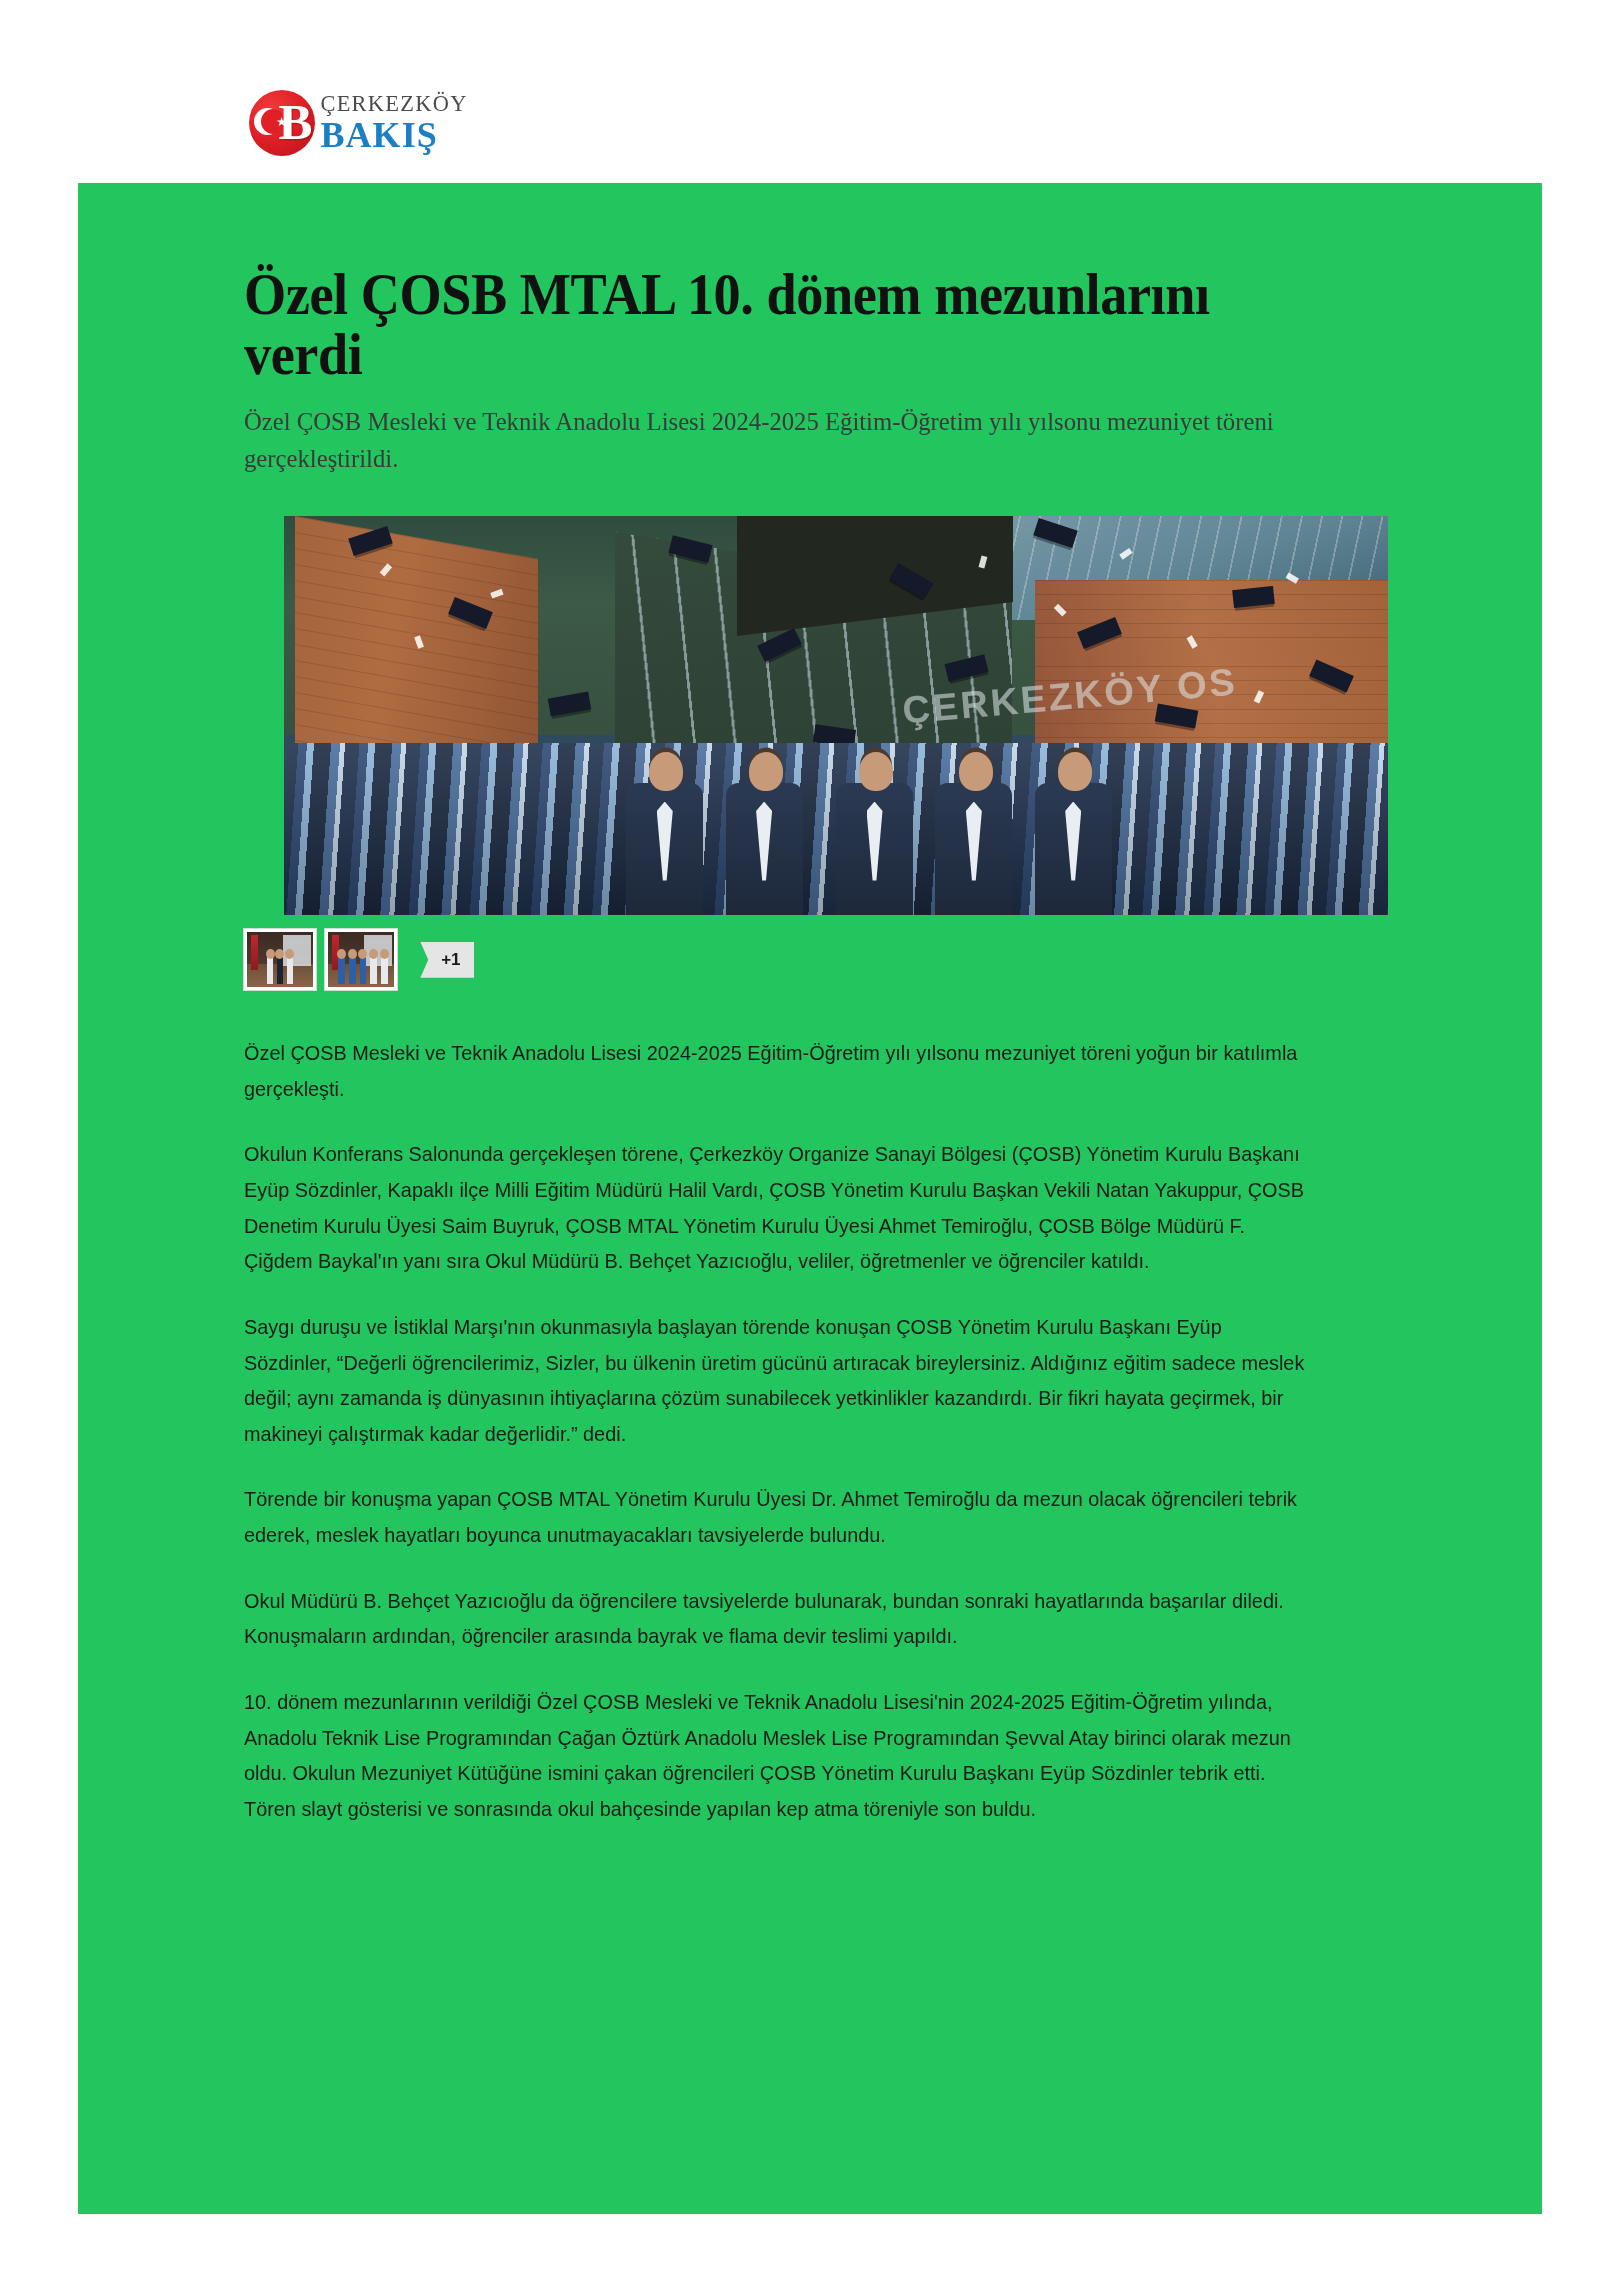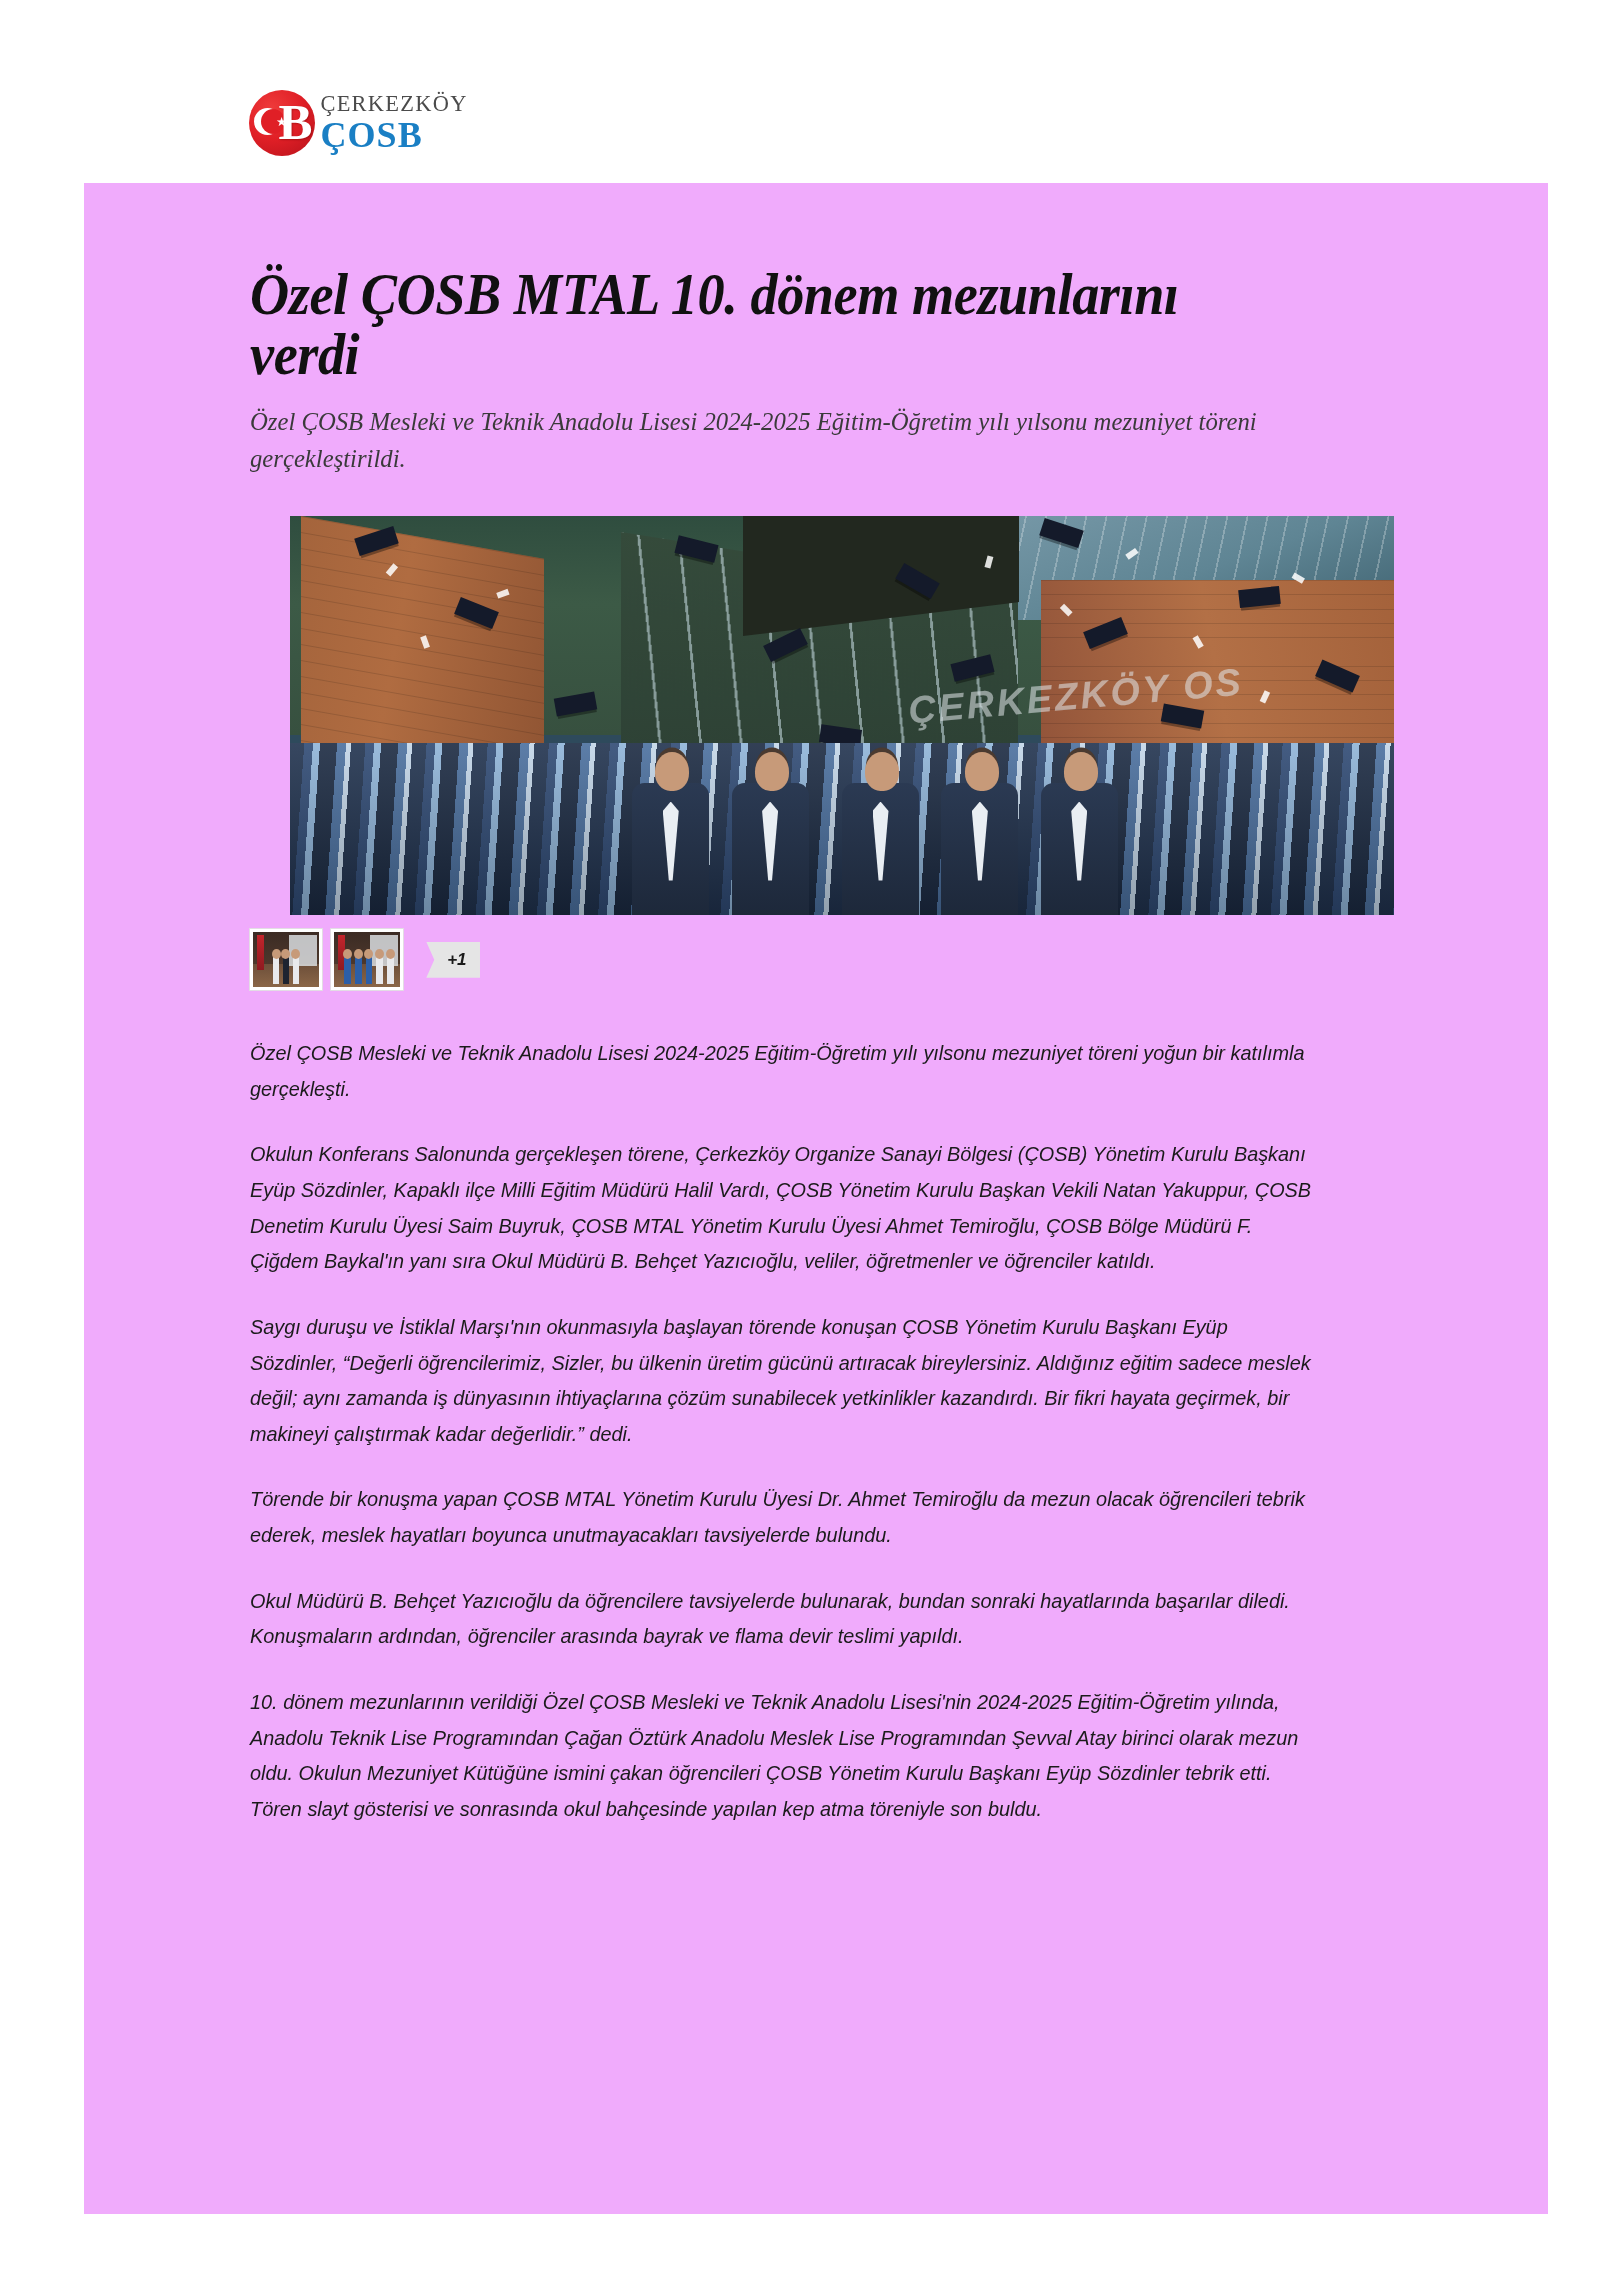--- a/index.html
+++ b/index.html
@@ -101,27 +101,26 @@
     font-weight: bold;
     font-size: 36px;
     letter-spacing: 1.1px;
     color: #1a7fc4;
     margin-top: 1.8px;
   }
 
   
   .article-panel {
     position: absolute;
-    left: 84px;
+    left: 78px;
     top: 183px;
     width: 1464px;
     height: 2031px;
-    background: #f0abfc;
+    background: #22c55e;
     box-sizing: border-box;
-    font-style: italic;
   }
 
   .article-inner {
     position: absolute;
     left: 166px;
     top: 81px;
     width: 1104px;
   }
 
   .headline {
@@ -359,21 +358,21 @@
   <div class="logo-wrap">
     <div class="logo-mark">
       <div class="globe"></div>
       <div class="crescent"></div>
       <div class="crescent-cut"></div>
       <div class="star">★</div>
       <div class="b-letter">B</div>
     </div>
     <div class="logo-text">
       <span class="line1">ÇERKEZKÖY</span>
-      <span class="line2">ÇOSB</span>
+      <span class="line2">BAKIŞ</span>
     </div>
   </div>
 </header>
 
 <main class="article-panel">
   <div class="article-inner">
 
     <h1 class="headline">Özel ÇOSB MTAL 10. dönem mezunlarını verdi</h1>
 
     <p class="standfirst">Özel ÇOSB Mesleki ve Teknik Anadolu Lisesi 2024-2025 Eğitim-Öğretim yılı yılsonu mezuniyet töreni gerçekleştirildi.</p>

